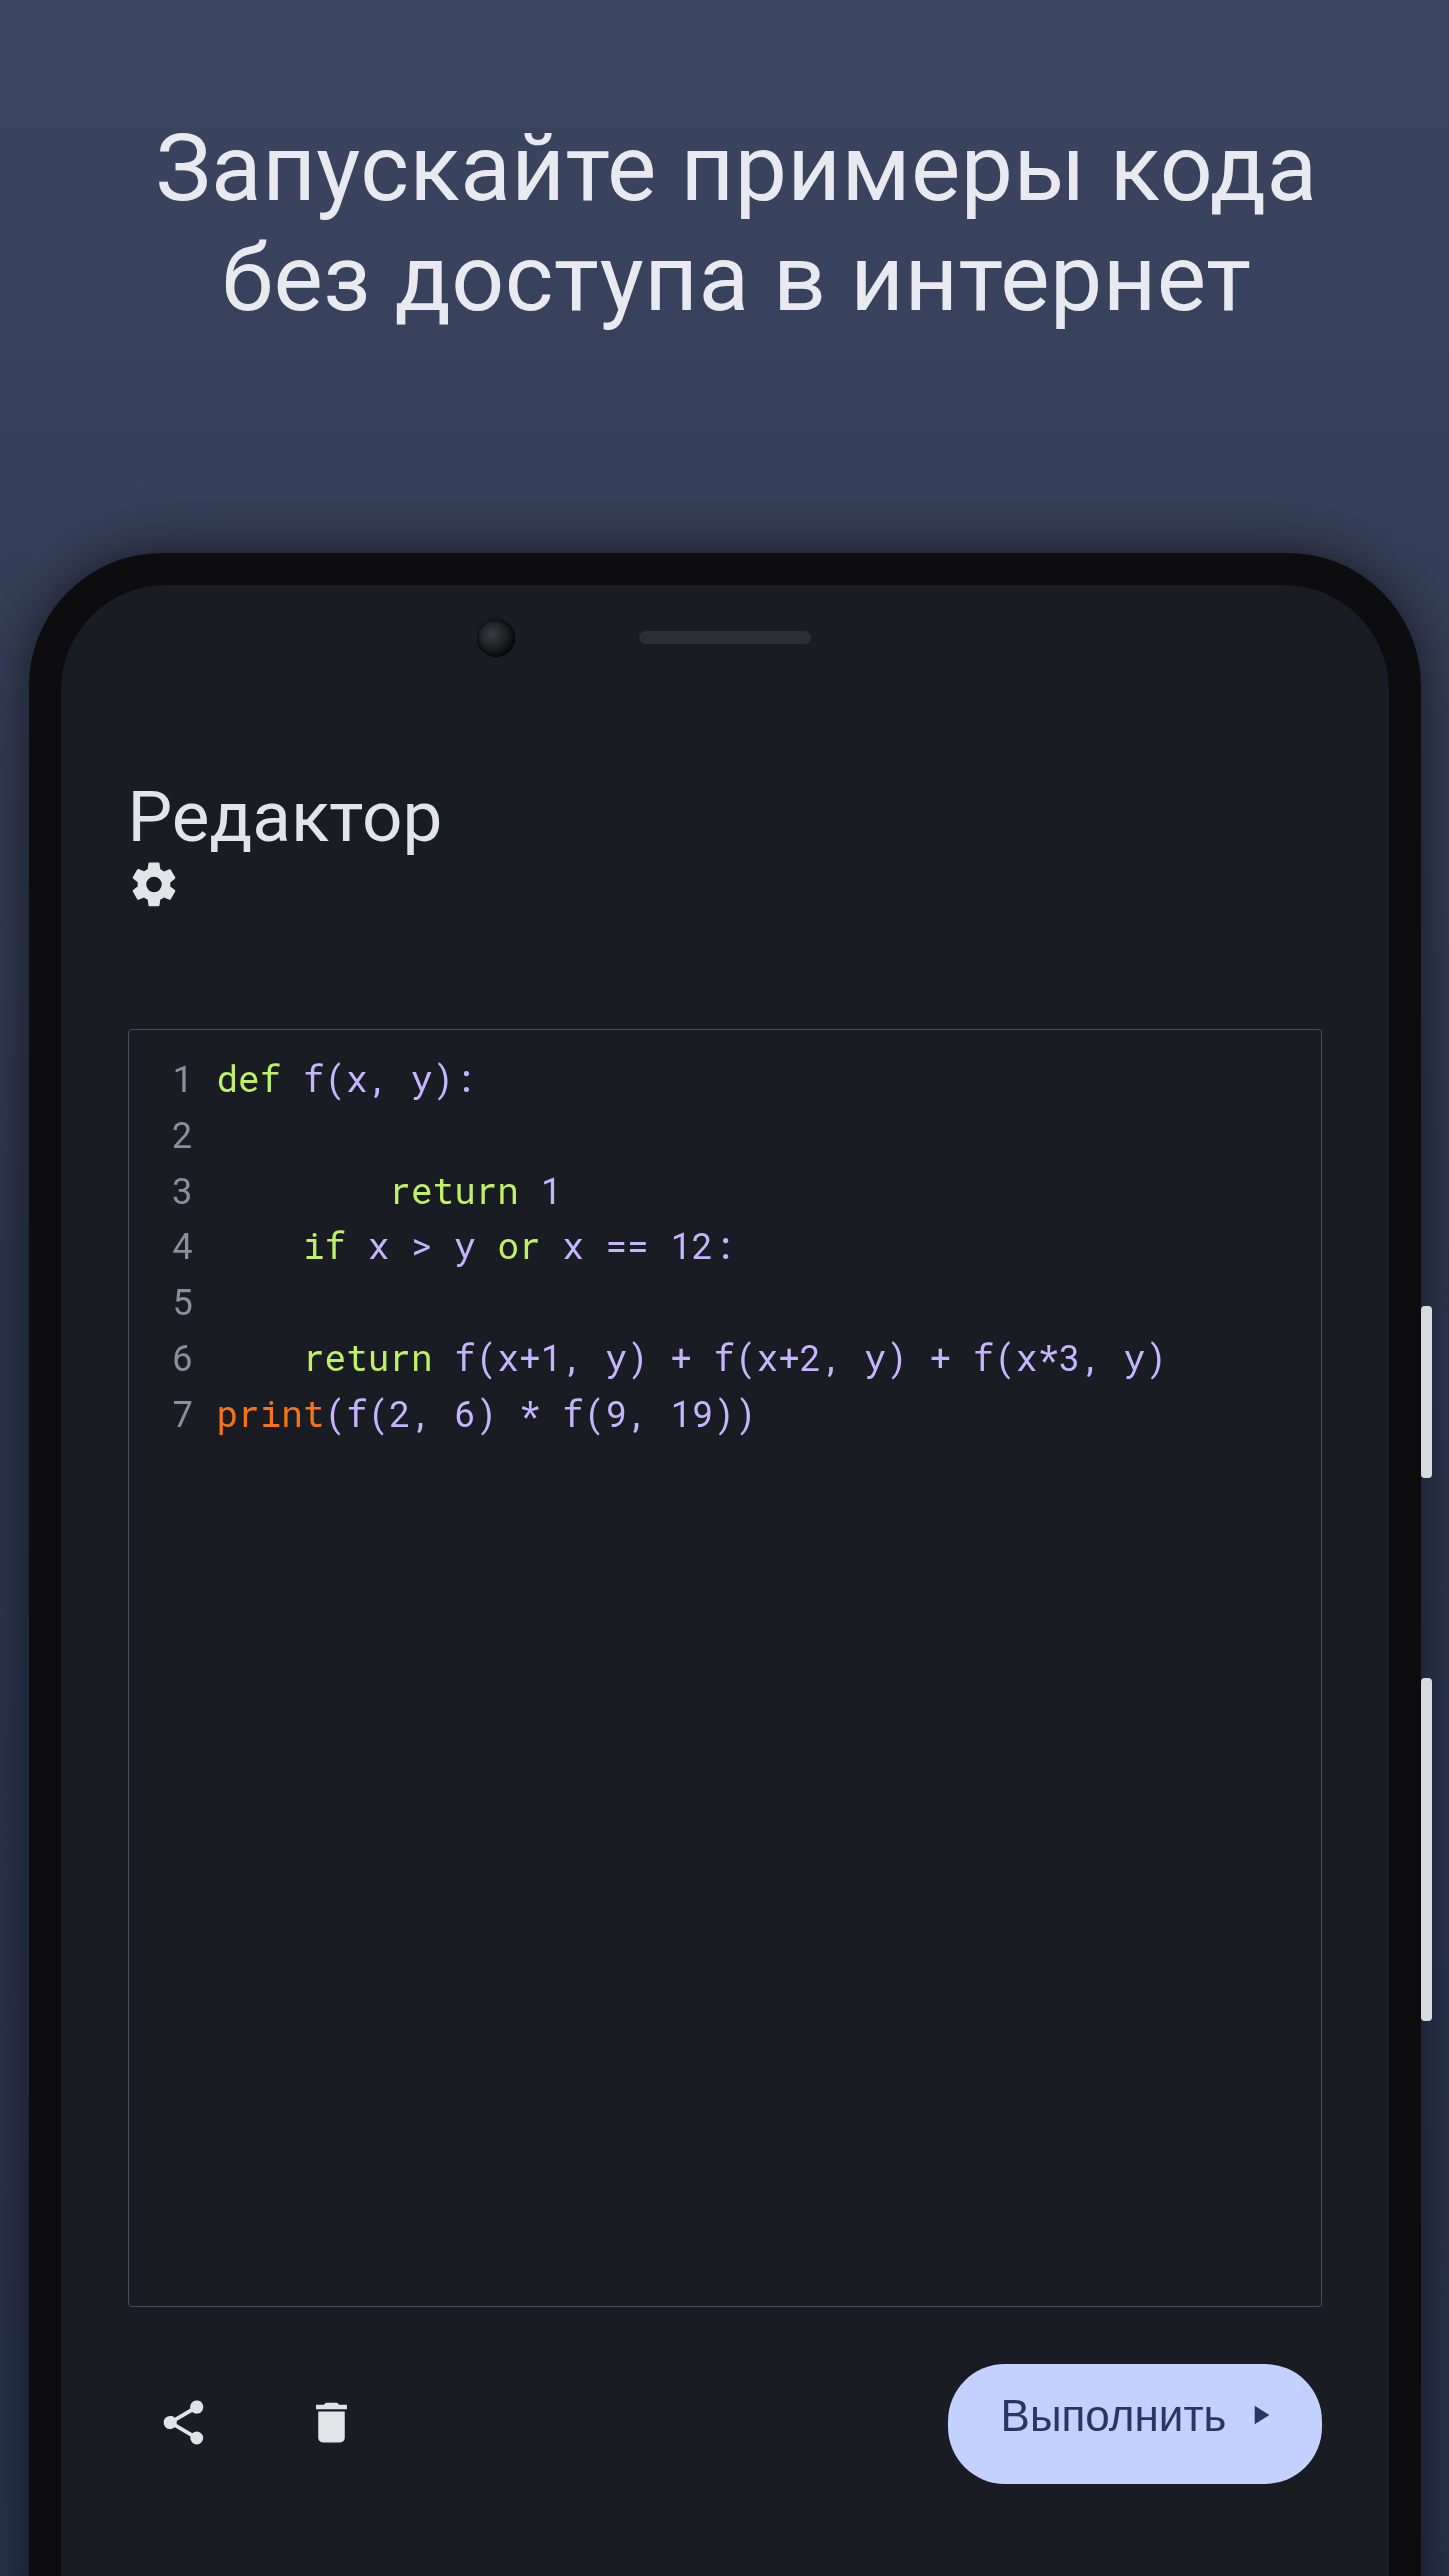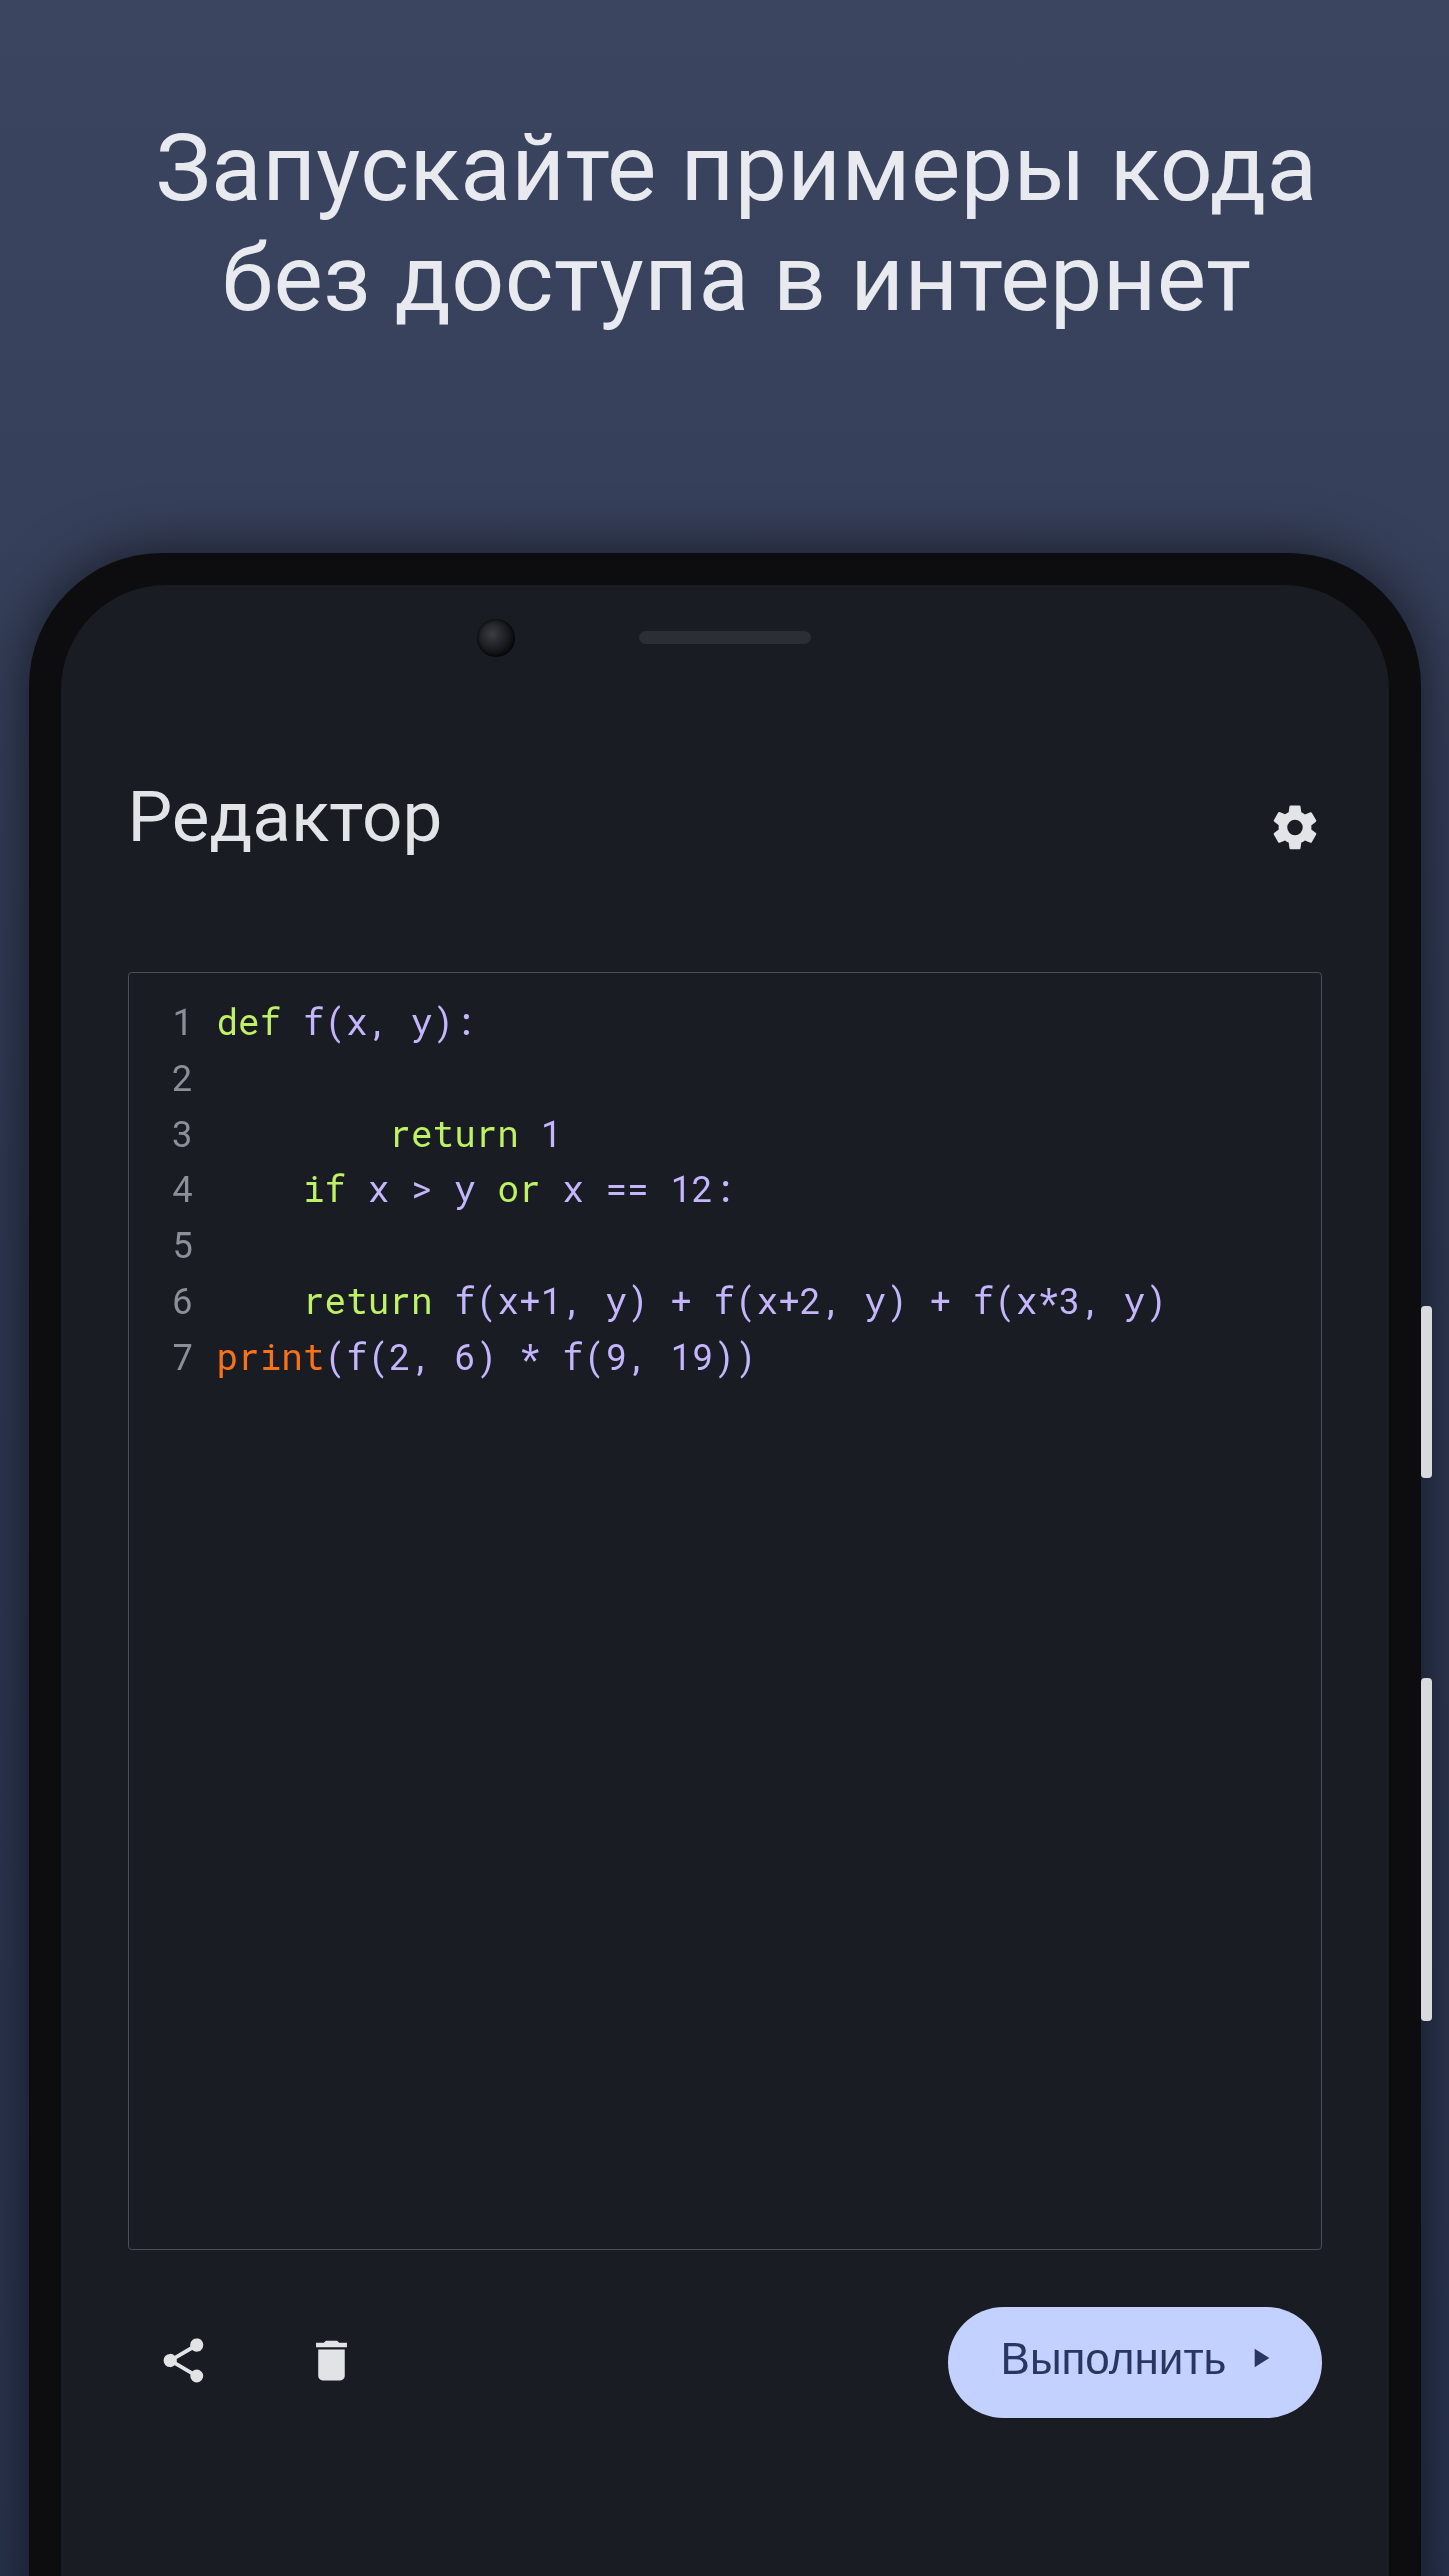--- a/index.html
+++ b/index.html
@@ -84,22 +84,23 @@
     right: 0;
     bottom: 0;
     padding: 57px 67px 0 67px;
     display: flex;
     flex-direction: column;
   }
 
   .app-header {
     display: flex;
     justify-content: space-between;
-    align-items: flex-end;
+    align-items: flex-start;
     margin-bottom: 114px;
+    flex-direction: column;
   }
   .app-title {
     color: #e3e4e8;
     font-size: 71px;
     font-weight: 400;
   }
   .gear-icon svg { width: 53px; height: 53px; fill: #e3e4e8; }
 
   .editor {
     border: 1.9px solid #4b4d58;
@@ -133,21 +134,21 @@
   .tb-icon svg { width: 53px; height: 53px; fill: #e2e3e7; }
 
   .run-btn {
     margin-left: auto;
     background: #c2d1ff;
     color: #2a3560;
     font-size: 44px;
     font-weight: 500;
     border: none;
     border-radius: 57px;
-    padding: 27px 46px 34px 53px;
+    padding: 27px 46px 43px 53px;
     display: flex;
     align-items: center;
     gap: 17px;
     cursor: pointer;
   }
   .run-btn svg { width: 32px; height: 32px; fill: #2a3560; }
 </style>
 </head>
 <body>
 

